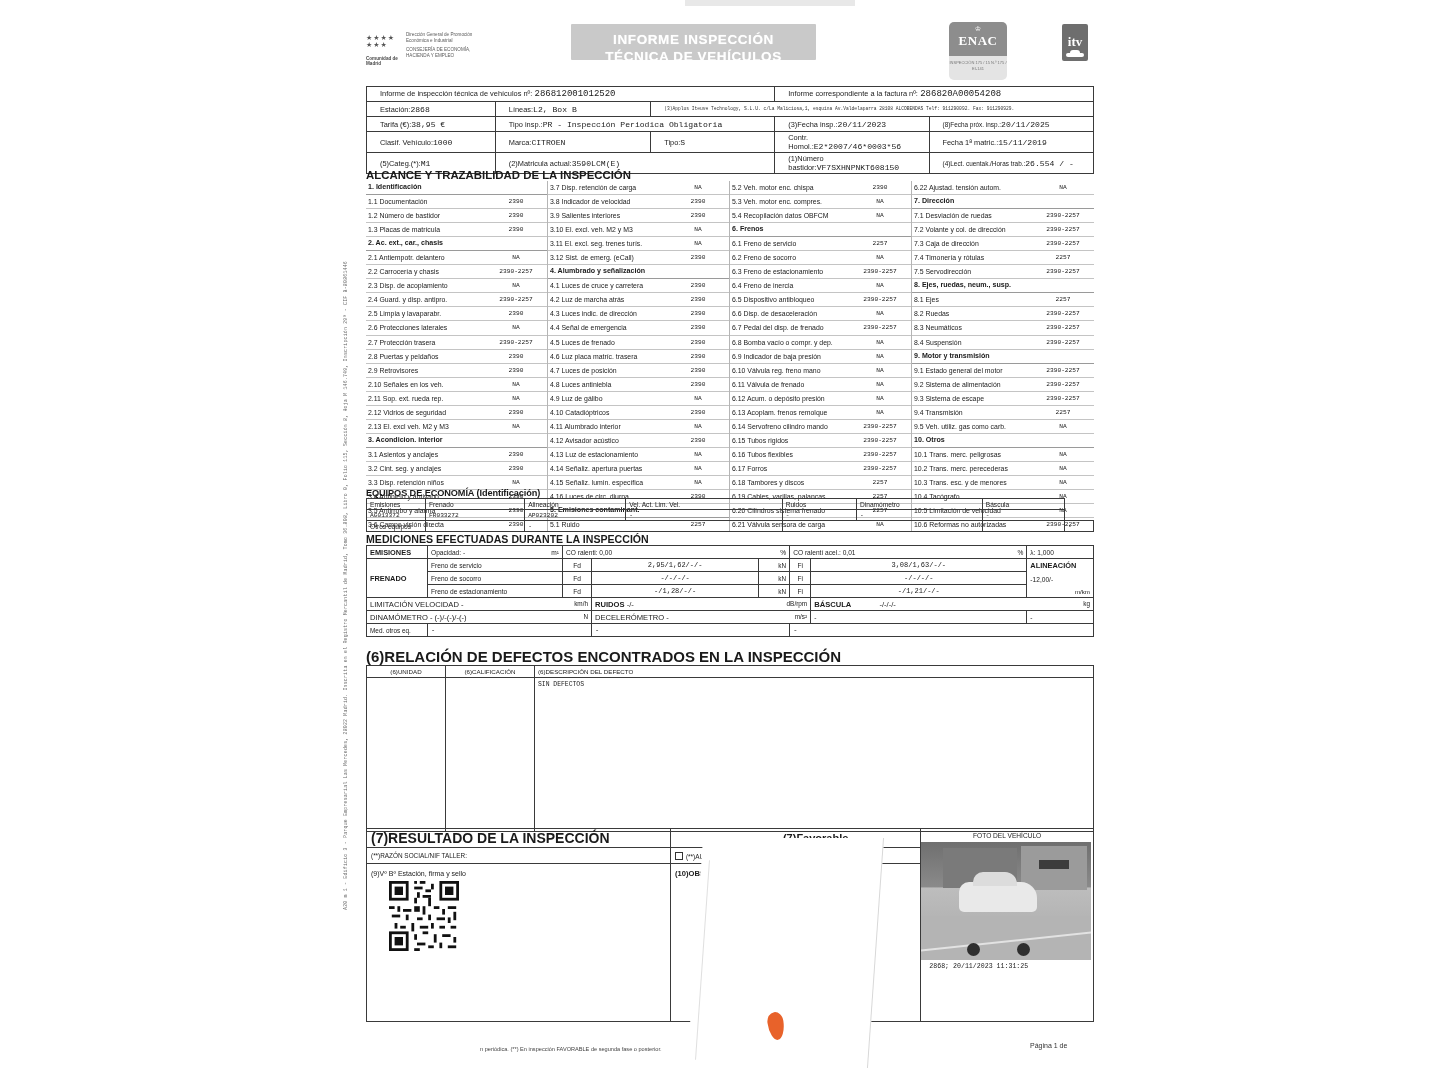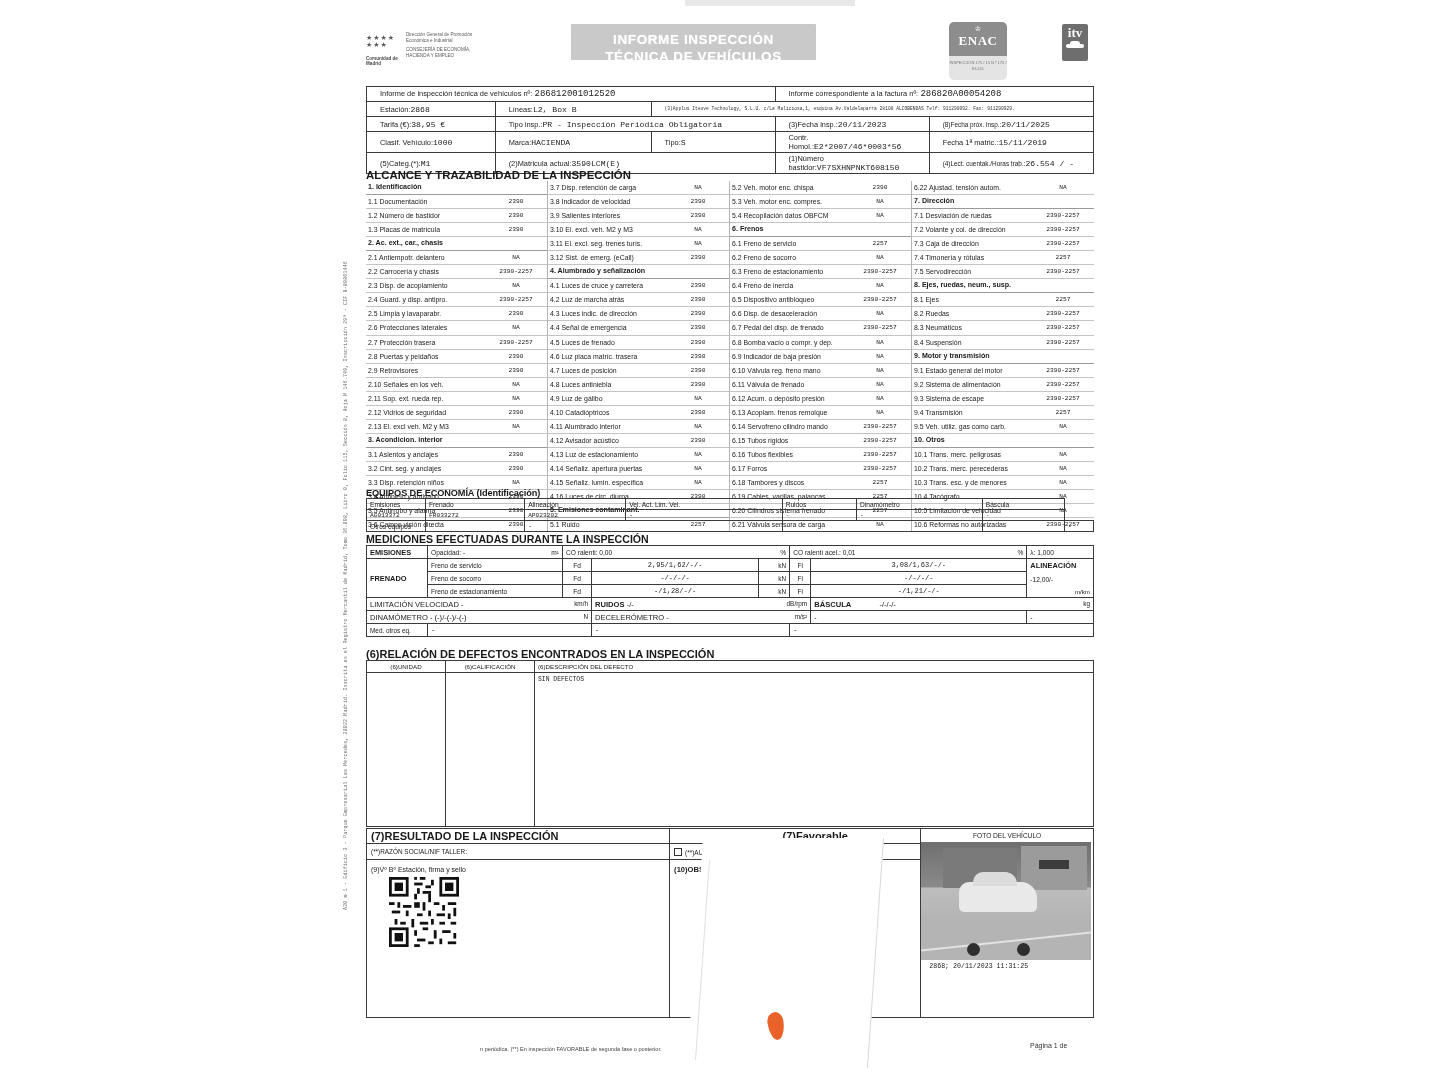--- a/index.html
+++ b/index.html
@@ -23,21 +23,21 @@
   .enac{position:absolute;left:583px;top:0;width:76px;height:60px;}
   .enac-top{width:58px;height:34px;background:#8d8d8d;border-radius:5px 5px 0 0;
             color:#fff;text-align:center;}
   .enac-crown{font-size:7px;line-height:9px;padding-top:2px;}
   .enac-word{font-size:13px;font-weight:bold;letter-spacing:.5px;line-height:15px;
              font-family:"Liberation Serif",serif;}
   .enac-bot{width:58px;height:24px;background:#e4e4e4;border-radius:0 0 5px 5px;
             font-size:4px;color:#777;text-align:center;line-height:6px;padding-top:4px;box-sizing:border-box;}
   .itv{position:absolute;left:696px;top:2px;width:26px;height:37px;background:#6e6e6e;
        border-radius:2px;color:#fff;text-align:center;}
-  .itv-w{font-size:13px;font-weight:bold;line-height:15px;padding-top:1px;
+  .itv-w{font-size:13px;font-weight:bold;line-height:15px;padding-top:10px;
          font-family:"Liberation Serif",serif;}
   .itv-car{width:18px;height:9px;margin:1px auto 0;position:relative;}
   .itv-car:before{content:"";position:absolute;left:0;top:3px;width:18px;height:4px;
                   background:#fff;border-radius:2px;}
   .itv-car:after{content:"";position:absolute;left:4px;top:0;width:10px;height:4px;
                   background:#fff;border-radius:3px 3px 0 0;}
 
   
   .sec-title{font-size:11.5px;font-weight:bold;letter-spacing:-.1px;}
 
@@ -80,31 +80,31 @@
   .med .t{font-size:10.6px;font-weight:bold;}
   .medtbl{width:728px;font-size:6.6px;}
   .medtbl td{height:12px;padding:0 3px;}
   .medtbl td.side{font-weight:bold;font-size:7.4px;text-align:left;padding-left:3px;}
   .medtbl td.c{text-align:center;font-family:"Liberation Mono",monospace;font-size:7px;}
   .medtbl td.u{text-align:right;font-size:6.4px;}
   .medtbl td.k{font-family:"Liberation Mono",monospace;font-size:7px;}
 
   
   .def{position:absolute;left:26px;top:648px;width:728px;}
-  .def .t{font-size:11px;font-weight:bold;}
+  .def .t{font-size:15px;font-weight:bold;}
   .deftbl{width:728px;font-size:6.2px;}
   .deftbl td{height:11px;padding:0 3px;}
   .deftbl td.body{height:150px;vertical-align:top;padding-top:3px;
                   font-family:"Liberation Mono",monospace;font-size:6.4px;}
 
   
   .res{position:absolute;left:26px;top:828px;width:728px;}
   .restbl{width:728px;font-size:6.4px;}
   .restbl td{padding:1px 4px;}
-  .res-title{font-size:11px;font-weight:bold;}
+  .res-title{font-size:14px;font-weight:bold;}
   .res-fav{font-size:11px;font-weight:bold;text-align:center;}
   .chk{display:inline-block;width:6px;height:6px;border:1px solid #333;margin-right:3px;vertical-align:-1px;}
   .foto-h{text-align:center;font-size:6.6px;}
   .qr{width:70px;height:70px;margin:4px 0 0 18px;}
   .photo{width:170px;height:118px;background:linear-gradient(180deg,#6f6f6f 0%,#8a8a8a 38%,#bdbdbd 39%,#a8a8a8 100%);
          position:relative;overflow:hidden;}
   .photo .door{position:absolute;left:22px;top:6px;width:74px;height:40px;background:#7a7a7a;}
   .photo .wall{position:absolute;left:100px;top:4px;width:66px;height:44px;background:#9b9b9b;}
   .photo .sign{position:absolute;left:118px;top:18px;width:30px;height:9px;background:#3c3c3c;}
   .photo .car{position:absolute;left:38px;top:40px;width:78px;height:30px;background:#e9e9e9;
@@ -210,21 +210,21 @@
         </td>
         <td colspan="2">
           <span class="lbl" style="font-size:6.4px;">(8)Fecha próx. insp.:</span><span class="mono">20/11/2025</span>
         </td>
       </tr>
       <tr>
         <td>
           <span class="lbl">Clasif. Vehículo:</span><span class="mono">1000</span>
         </td>
         <td>
-          <span class="lbl">Marca:</span><span class="mono">HACIENDA</span>
+          <span class="lbl">Marca:</span><span class="mono">CITROEN</span>
         </td>
         <td style="width:110px;">
           <span class="lbl">Tipo:</span><span class="mono">S</span>
         </td>
         <td colspan="2">
           <span class="lbl">Contr. Homol.:</span><span class="mono">E2*2007/46*0003*56</span>
         </td>
         <td style="width:150px;">
           <span class="lbl">Fecha 1ª matric.:</span><span class="mono">15/11/2019</span>
         </td>

